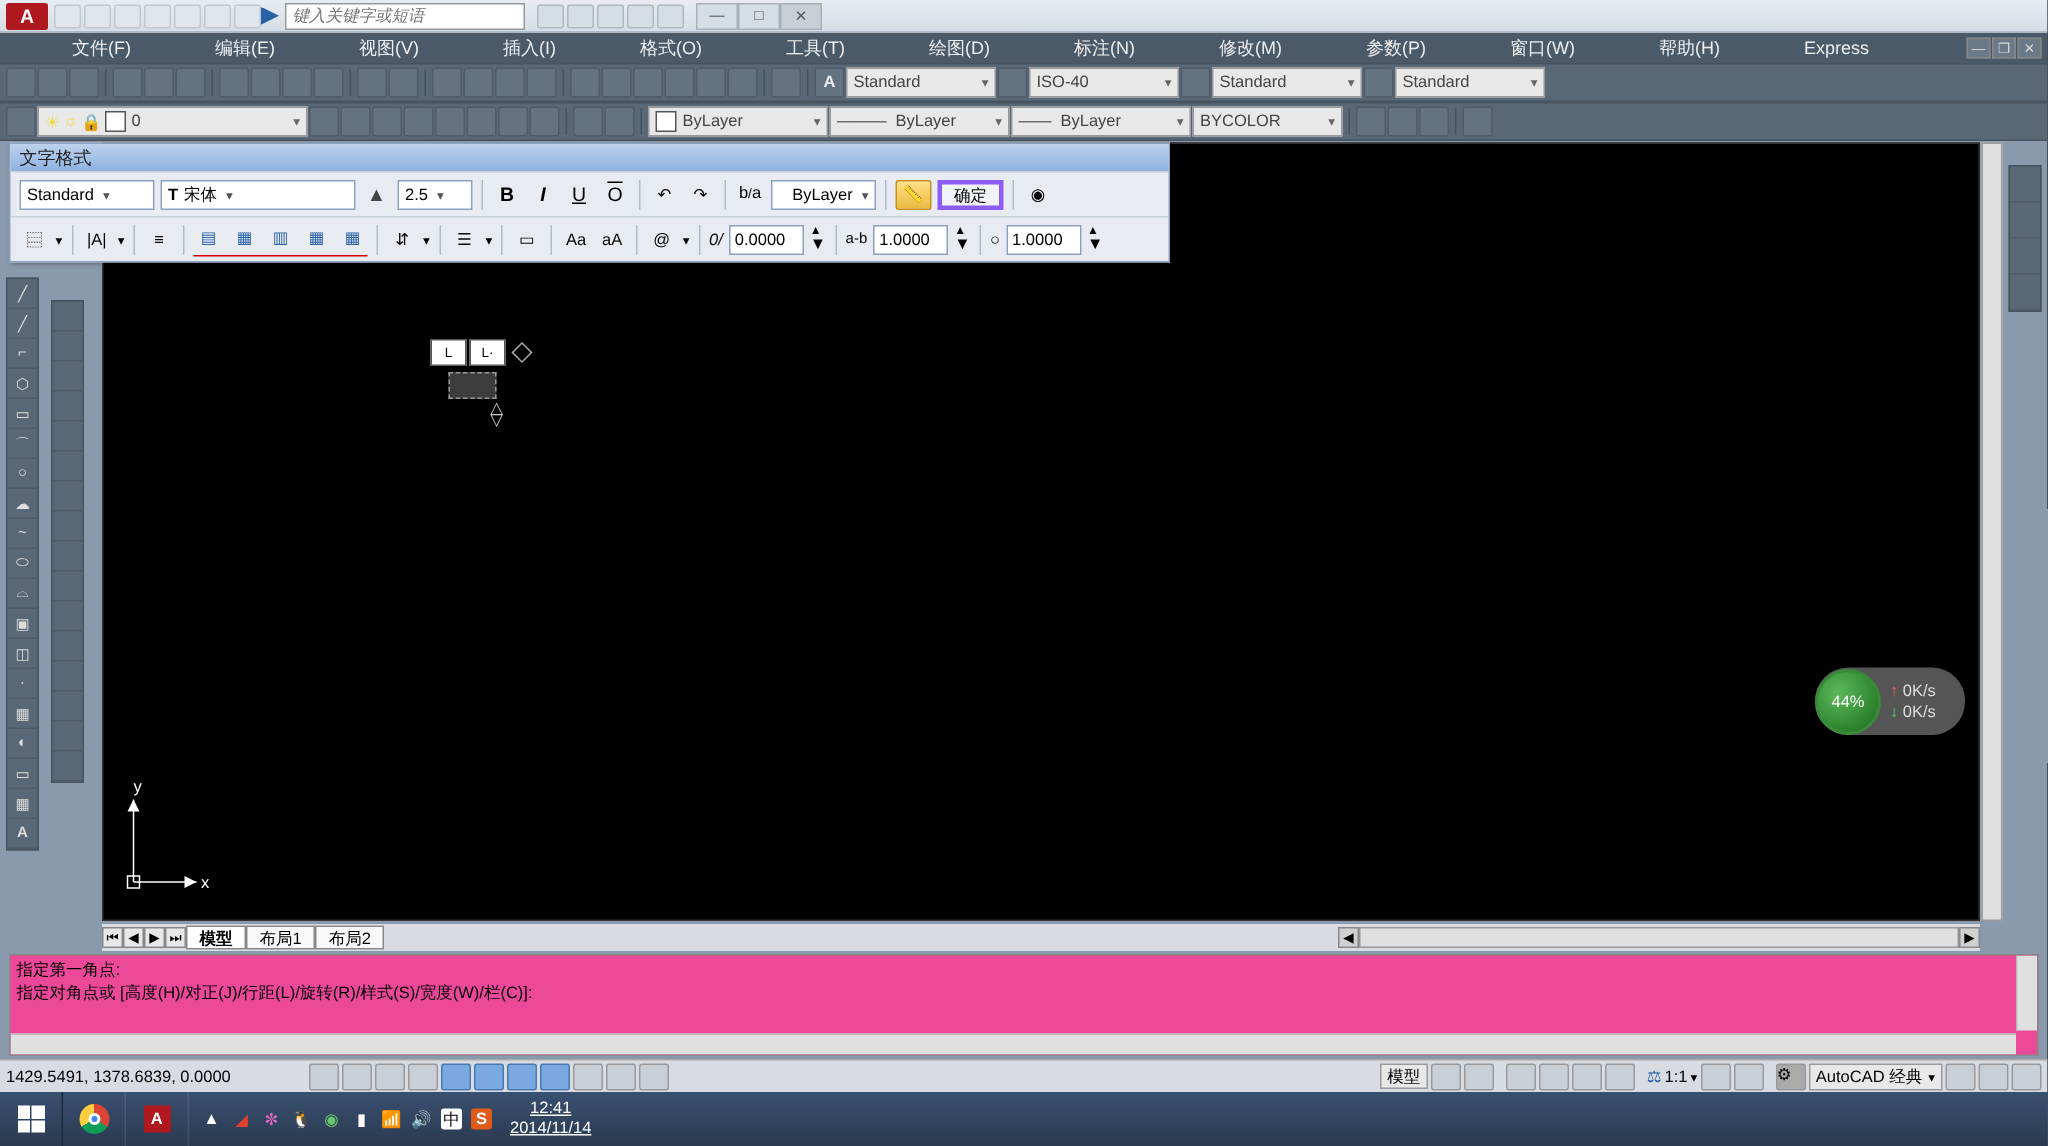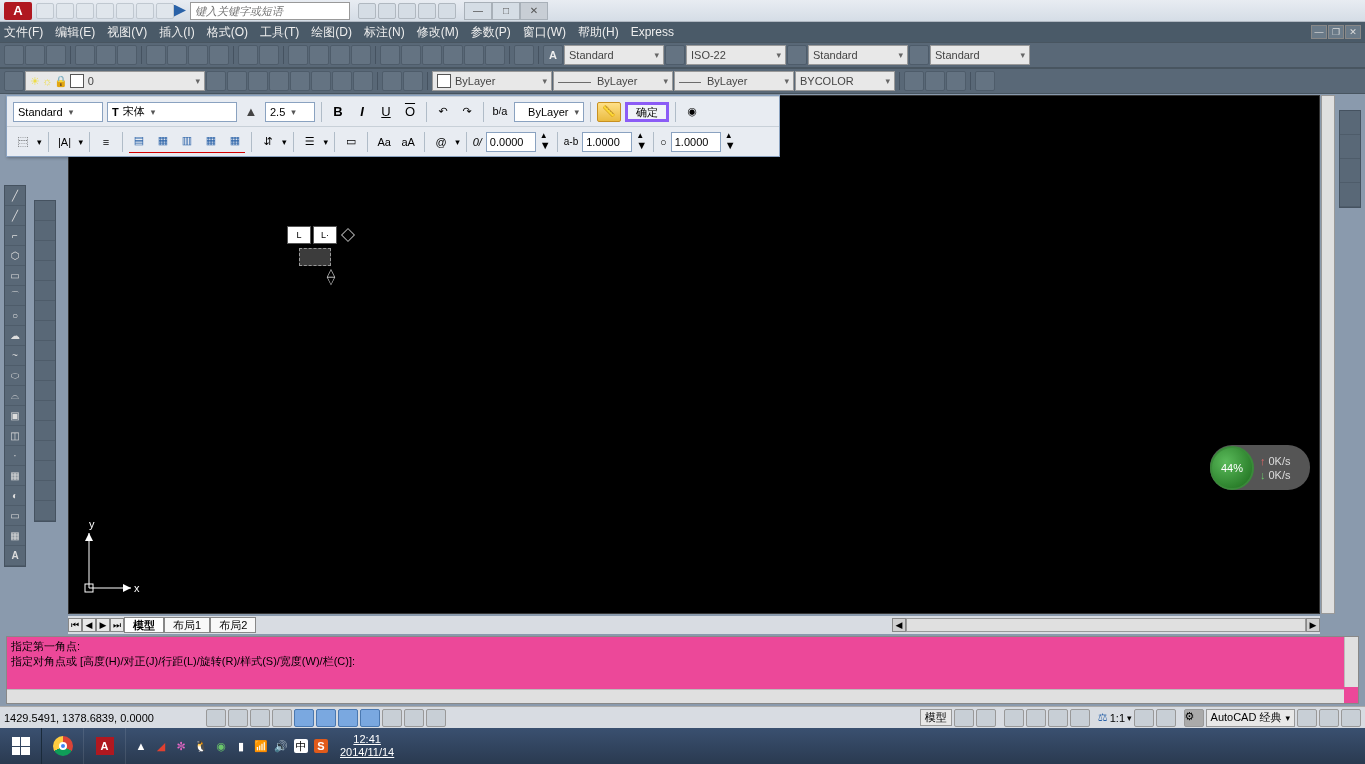--- a/index.html
+++ b/index.html
@@ -15,21 +15,21 @@
 .titlebar .search-wrap .play { width: 12px; height: 12px; background: #2a62a8; clip-path: polygon(0 0, 100% 50%, 0 100%); }
 .titlebar .search { width: 160px; height: 18px; border: 1px solid #999; padding: 0 4px; font-style: italic; color: #888; }
 .titlebar .right-icons { display: flex; gap: 2px; margin: 0 8px; }
 .titlebar .right-icons .ricon { width: 18px; height: 16px; border: 1px solid #b0b8c0; background: #d5dde5; border-radius: 2px; }
 .titlebar .winbtns { display: flex; gap: 0; }
 .titlebar .winbtn { width: 28px; height: 18px; background: #d5dde5; border: 1px solid #a8b0b8; display: flex; align-items: center; justify-content: center; color: #555; font-size: 10px; }
 .titlebar .winbtn.close { background: #c8ced5; }
 
 
 .menubar { height: 20px; background: #4a5a68; display: flex; align-items: center; padding: 0 4px; color: #eee; gap: 12px; }
-.menubar a { color: #eee; font-size: 12px; cursor: pointer; }
+.menubar a { color: #eee; font-size: 12px; cursor: pointer; margin-left: 44px; }
 .menubar .mdi { margin-left: auto; display: flex; gap: 1px; }
 .menubar .mdi .mdibtn { width: 16px; height: 14px; border: 1px solid #888; background: #6a7a88; display: flex; align-items: center; justify-content: center; font-size: 9px; color: #ddd; }
 
 
 .toolbar-row { height: 26px; background: #596877; display: flex; align-items: center; padding: 0 4px; border-top: 1px solid #485560; border-bottom: 1px solid #485560; gap: 1px; }
 .toolbar-row .tbtn { width: 20px; height: 20px; background: #647382; border: 1px solid #4e5c6a; border-radius: 2px; flex-shrink: 0; }
 .toolbar-row .sep { width: 1px; height: 18px; background: #455260; margin: 0 3px; flex-shrink: 0; }
 .toolbar-row .combo { height: 20px; background: #e8e8e8; border: 1px solid #999; padding: 0 4px; display: flex; align-items: center; color: #444; font-size: 11px; flex-shrink: 0; }
 .toolbar-row .combo::after { content: "▾"; margin-left: auto; font-size: 9px; color: #666; }
 .toolbar-row .layer-color { width: 14px; height: 14px; border: 1px solid #555; margin-right: 4px; }
@@ -192,21 +192,21 @@
   <div class="tbtn"></div>
   <div class="tbtn"></div>
   <div class="tbtn"></div>
   <div class="tbtn"></div>
   <div class="sep"></div>
   <div class="tbtn"></div>
   <div class="sep"></div>
   <div class="tbtn" style="background:#647382;color:#eee;display:flex;align-items:center;justify-content:center;font-weight:bold">A</div>
   <div class="combo" style="width:100px">Standard</div>
   <div class="tbtn"></div>
-  <div class="combo" style="width:100px">ISO-22</div>
+  <div class="combo" style="width:100px">ISO-40</div>
   <div class="tbtn"></div>
   <div class="combo" style="width:100px">Standard</div>
   <div class="tbtn"></div>
   <div class="combo" style="width:100px">Standard</div>
 </div>
 
 <div class="toolbar-row">
   <div class="tbtn"></div>
   <div class="combo" style="width:180px">
     <span style="color:#eedd44;margin-right:2px">☀</span>
@@ -242,20 +242,21 @@
   <div class="combo" style="width:100px">BYCOLOR</div>
   <div class="sep"></div>
   <div class="tbtn"></div>
   <div class="tbtn"></div>
   <div class="tbtn"></div>
   <div class="sep"></div>
   <div class="tbtn"></div>
 </div>
 
 <div class="text-format">
+  <div class="tf-title">文字格式</div>
   <div class="tf-row">
     <div class="tf-combo" style="width:90px">Standard</div>
     <div class="tf-combo" style="width:130px">
         <b style="margin-right:4px">T</b>
         <span>宋体</span>
       </div>
     <div class="tf-btn">
         <span class="triangle-A">▲</span>
       </div>
     <div class="tf-combo" style="width:50px">2.5</div>

